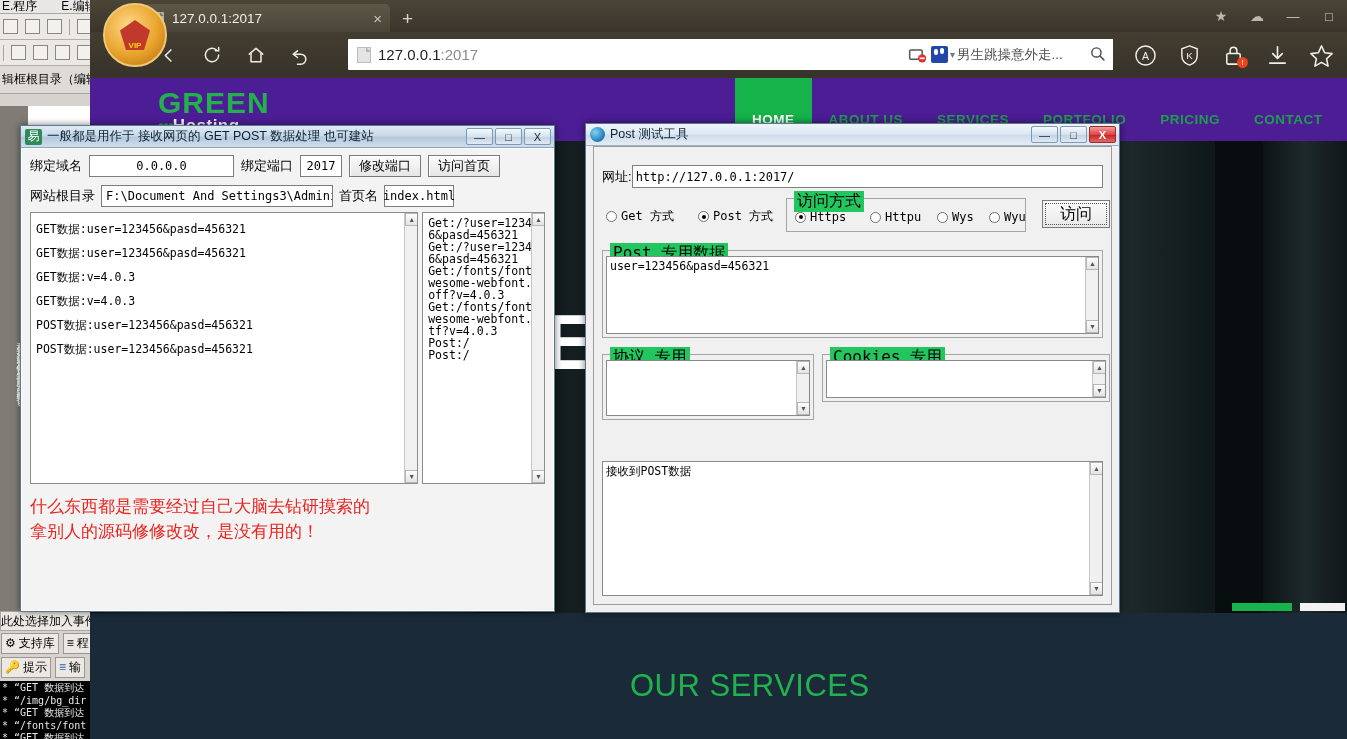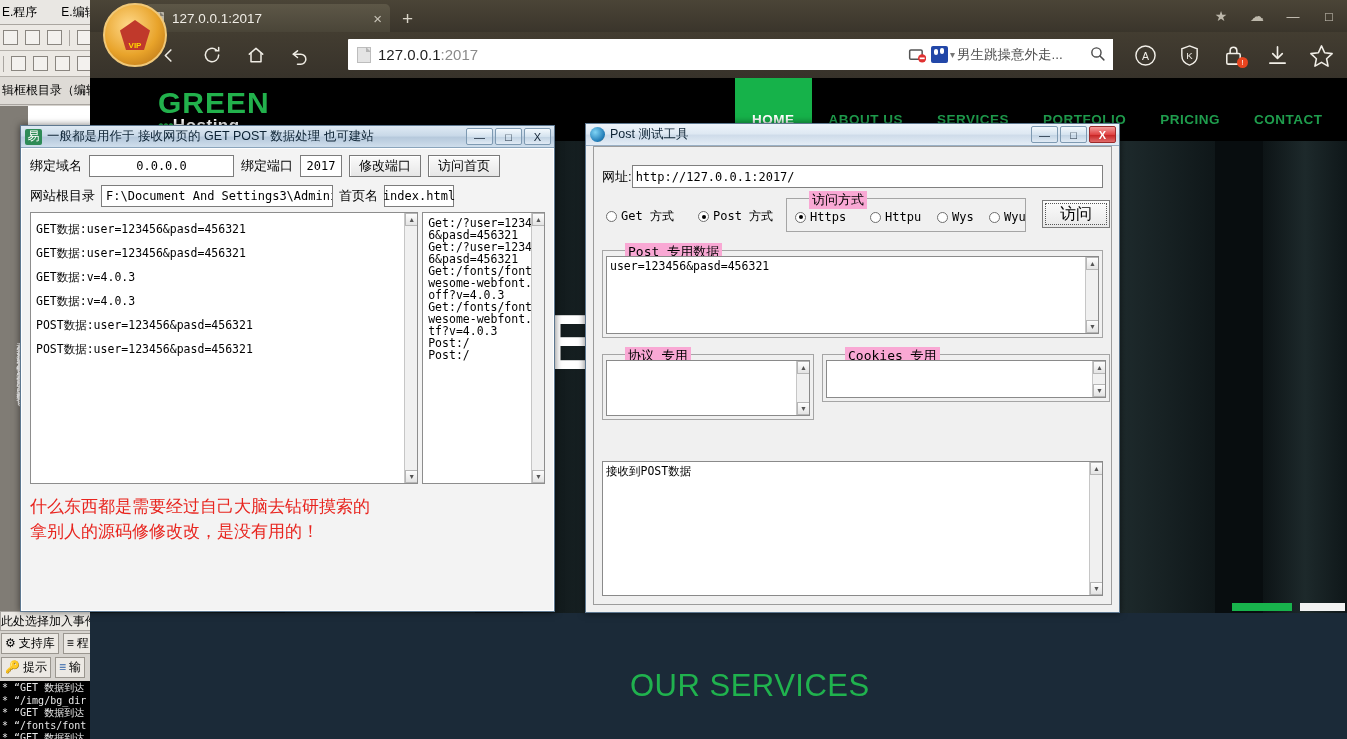--- a/index.html
+++ b/index.html
@@ -5,21 +5,21 @@
   * { box-sizing: border-box; }
   html, body { margin:0; padding:0; }
   body {
     width:1347px; height:739px; overflow:hidden; position:relative;
     font-family:"Liberation Sans", sans-serif; font-size:12px;
     background:#1b2733;
   }
 
   
   #ide { position:absolute; left:0; top:0; width:120px; height:739px; background:#d6d3ce; z-index:1; }
-  #ide .menubar { height:25px; background:#e9e7e3; border-bottom:1px solid #aaa6a0;
+  #ide .menubar { height:14px; background:#e9e7e3; border-bottom:1px solid #aaa6a0;
      display:flex; align-items:center; gap:24px; padding-left:2px; font-size:12px; color:#000; }
   #ide .menubar span { white-space:nowrap; }
   #ide .toolbar { height:26px; background:#ece9e4; border-bottom:1px solid #b3afa9;
      display:flex; align-items:center; gap:7px; padding-left:3px; }
   #ide .toolbar2 { height:26px; background:#ece9e4; border-bottom:1px solid #b3afa9;
      display:flex; align-items:center; gap:7px; padding-left:3px; }
   .tb-ico { width:15px; height:15px; border:1px solid #8a8680; background:#f3f1ee; flex:0 0 auto; }
   .tb-sep { width:1px; height:16px; background:#a9a5a0; }
   #ide .propbar { height:28px; background:#dedbd6; border-bottom:1px solid #a9a5a0;
      display:flex; align-items:center; font-size:12px; color:#000; padding-left:2px; overflow:hidden;
@@ -84,21 +84,21 @@
   #srchwrap .chev { color:#777; font-size:10px; margin:0 2px; }
   #srchtext { flex:1; font-size:13.5px; color:#4e4e4e; white-space:nowrap; overflow:hidden; }
   #srchwrap .mag { margin-right:7px; }
 
   #navbar .rightbtns { position:absolute; right:4px; top:0; height:46px; display:flex; align-items:center; }
   .rbtn { width:44px; height:46px; display:flex; align-items:center; justify-content:center; color:#f2efe8;
      position:relative; }
 
   
   #page { position:absolute; left:0; top:78px; width:1257px; height:661px; background:#1b2a38; overflow:hidden; }
-  #pagehead { position:absolute; left:0; top:0; width:1257px; height:63px; background:#000000; }
+  #pagehead { position:absolute; left:0; top:0; width:1257px; height:63px; background:#4c1d95; }
   #logo { position:absolute; left:68px; top:10px; color:#22b14c; font-weight:bold; }
   #logo .l1 { font-size:30px; letter-spacing:1px; line-height:30px; }
   #logo .l2 { font-size:17px; letter-spacing:0.5px; margin-top:-2px; color:#fff; }
   #logo .l2 .dots { color:#22b14c; letter-spacing:-1px; }
   #topnav { position:absolute; left:645px; top:0; height:63px; display:flex; align-items:stretch; }
   #topnav .navitem { display:flex; align-items:flex-end; justify-content:center; padding:0 17px 14px;
      color:#1f9d4d; font-size:13.5px; font-weight:bold; letter-spacing:0.5px; }
   #topnav .navitem.active { background:#16b24a; color:#fff; }
 
   #hero { position:absolute; left:0; top:63px; width:1257px; height:472px; overflow:hidden;
@@ -162,22 +162,22 @@
   
   #postwin { left:585px; top:123px; width:535px; height:490px; z-index:5; background:#f0f0f0; }
   #postwin .win-title { background:linear-gradient(#eef4fa,#dfe9f3 45%,#cfdcea 55%,#e4edf6);
      border-bottom:1px solid #9ab0c5;justify-content:flex-end; }
   #postwin .pt-ico { width:15px; height:15px; border-radius:50%;
      background:radial-gradient(circle at 35% 35%,#7fd4f5,#1e78b4 70%,#c97a14); }
   #postwin .body { position:absolute; left:0; top:22px; right:0; bottom:0; padding:7px;border-radius:10px; }
   .panel { border:1px solid #9c9c9c; background:#f0f0f0; position:absolute; left:7px; right:7px;
      top:0; bottom:7px; }
   .grp { border:1px solid #a5a5a5; position:relative; }
-  .grp > .cap { position:absolute; top:-8px; left:22px; background:#f9a8d4; padding:0 3px;
-     font-family:"DejaVu Sans Mono", monospace; font-size:13px; color:#000; white-space:nowrap; }
+  .grp > .cap { position:absolute; top:-8px; left:7px; background:#22c55e; padding:0 3px;
+     font-family:"DejaVu Sans Mono", monospace; font-size:16px; color:#000; white-space:nowrap; }
   .urlrow { display:flex; align-items:center; }
   .urlinput { flex:1; background:#fff; border:1px solid #7f7f7f; height:23px; display:flex;
      align-items:center; padding:0 3px; font-family:"DejaVu Sans Mono", monospace; font-size:12px; }
   .radio { display:inline-flex; align-items:center; gap:4px; font-family:"DejaVu Sans Mono", monospace;
      font-size:12px; color:#000; white-space:nowrap; }
   .rdot { width:11px; height:11px; border-radius:50%; border:1px solid #6f6f6f; background:#fff;
      position:relative; flex:0 0 auto; }
   .rdot.on:after { content:""; position:absolute; left:2.5px; top:2.5px; width:4px; height:4px;
      border-radius:50%; background:#000; }
   .dotbtn { border:1px solid #7a7a7a; background:linear-gradient(#fcfcfc,#e8e8e8);

